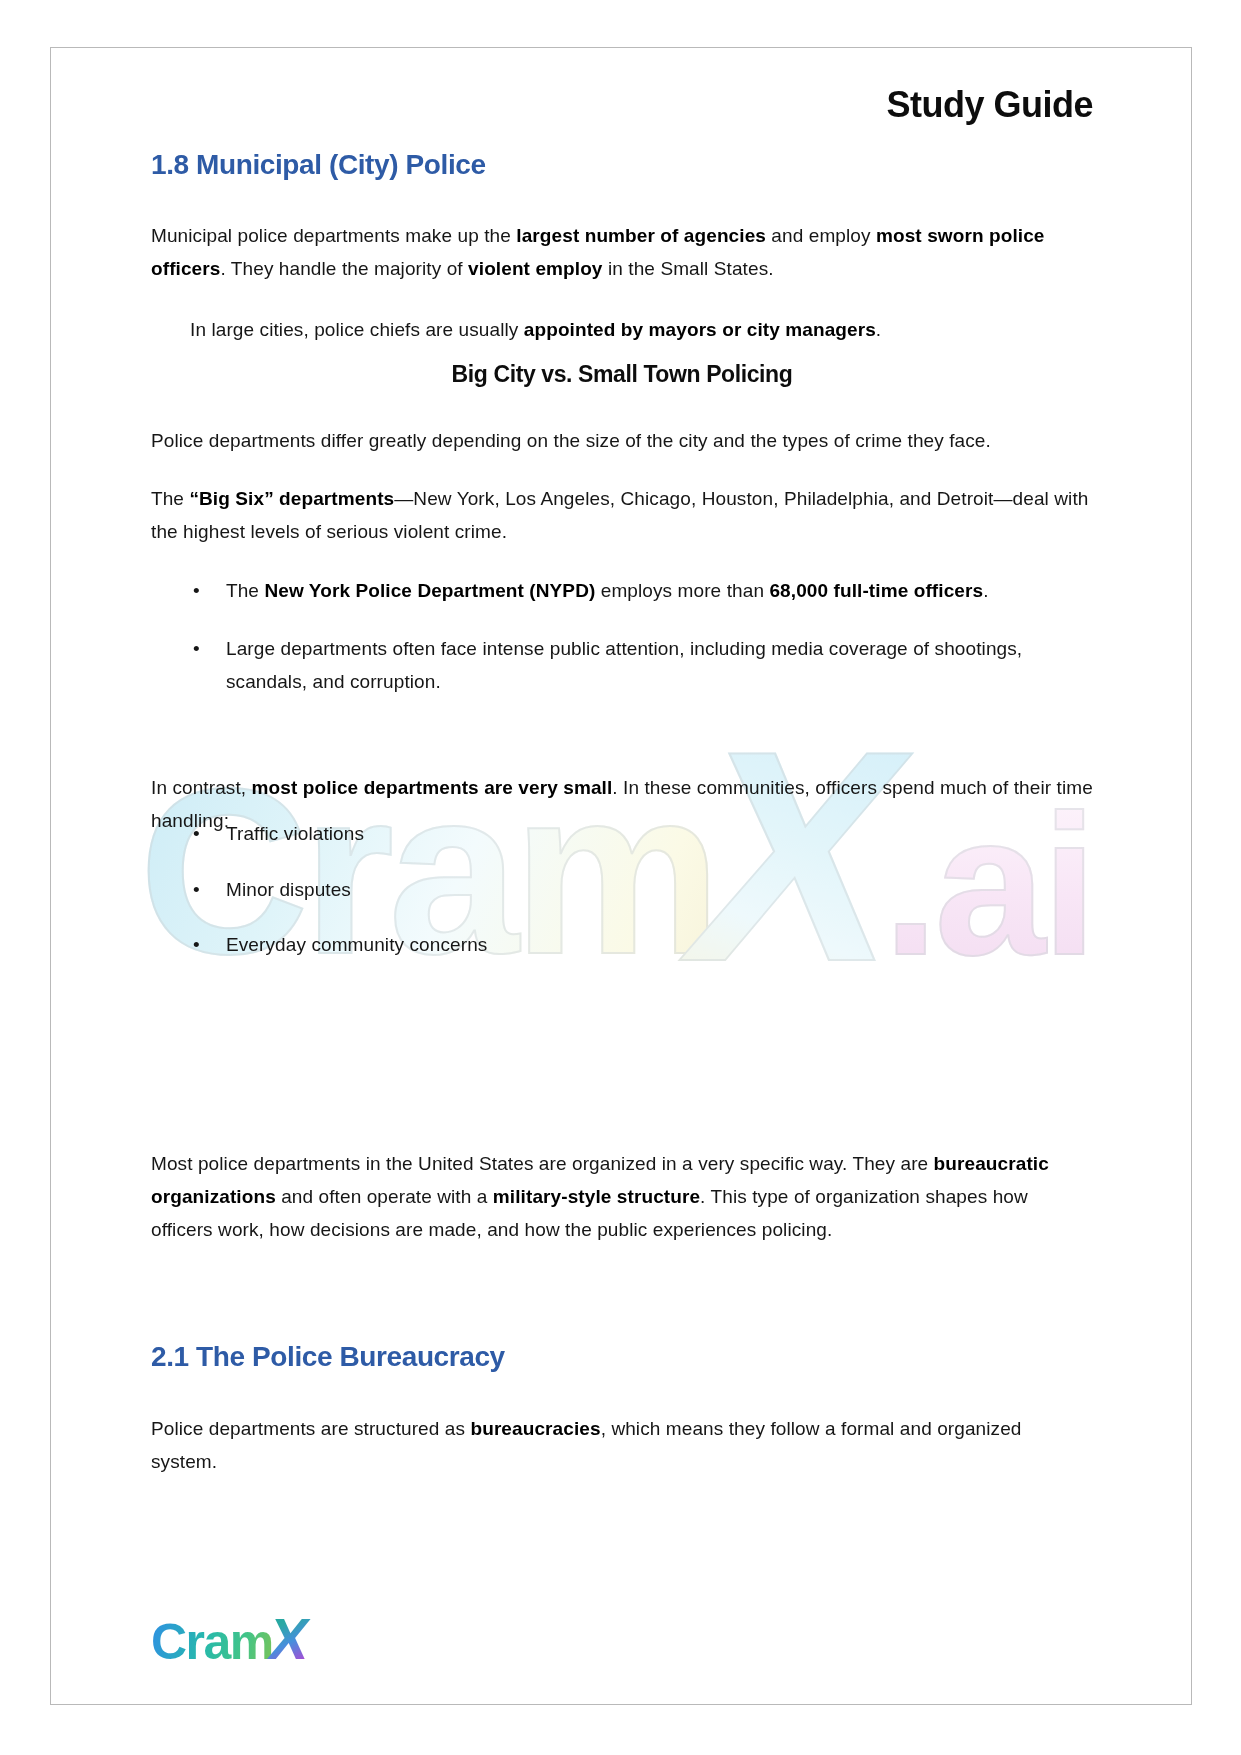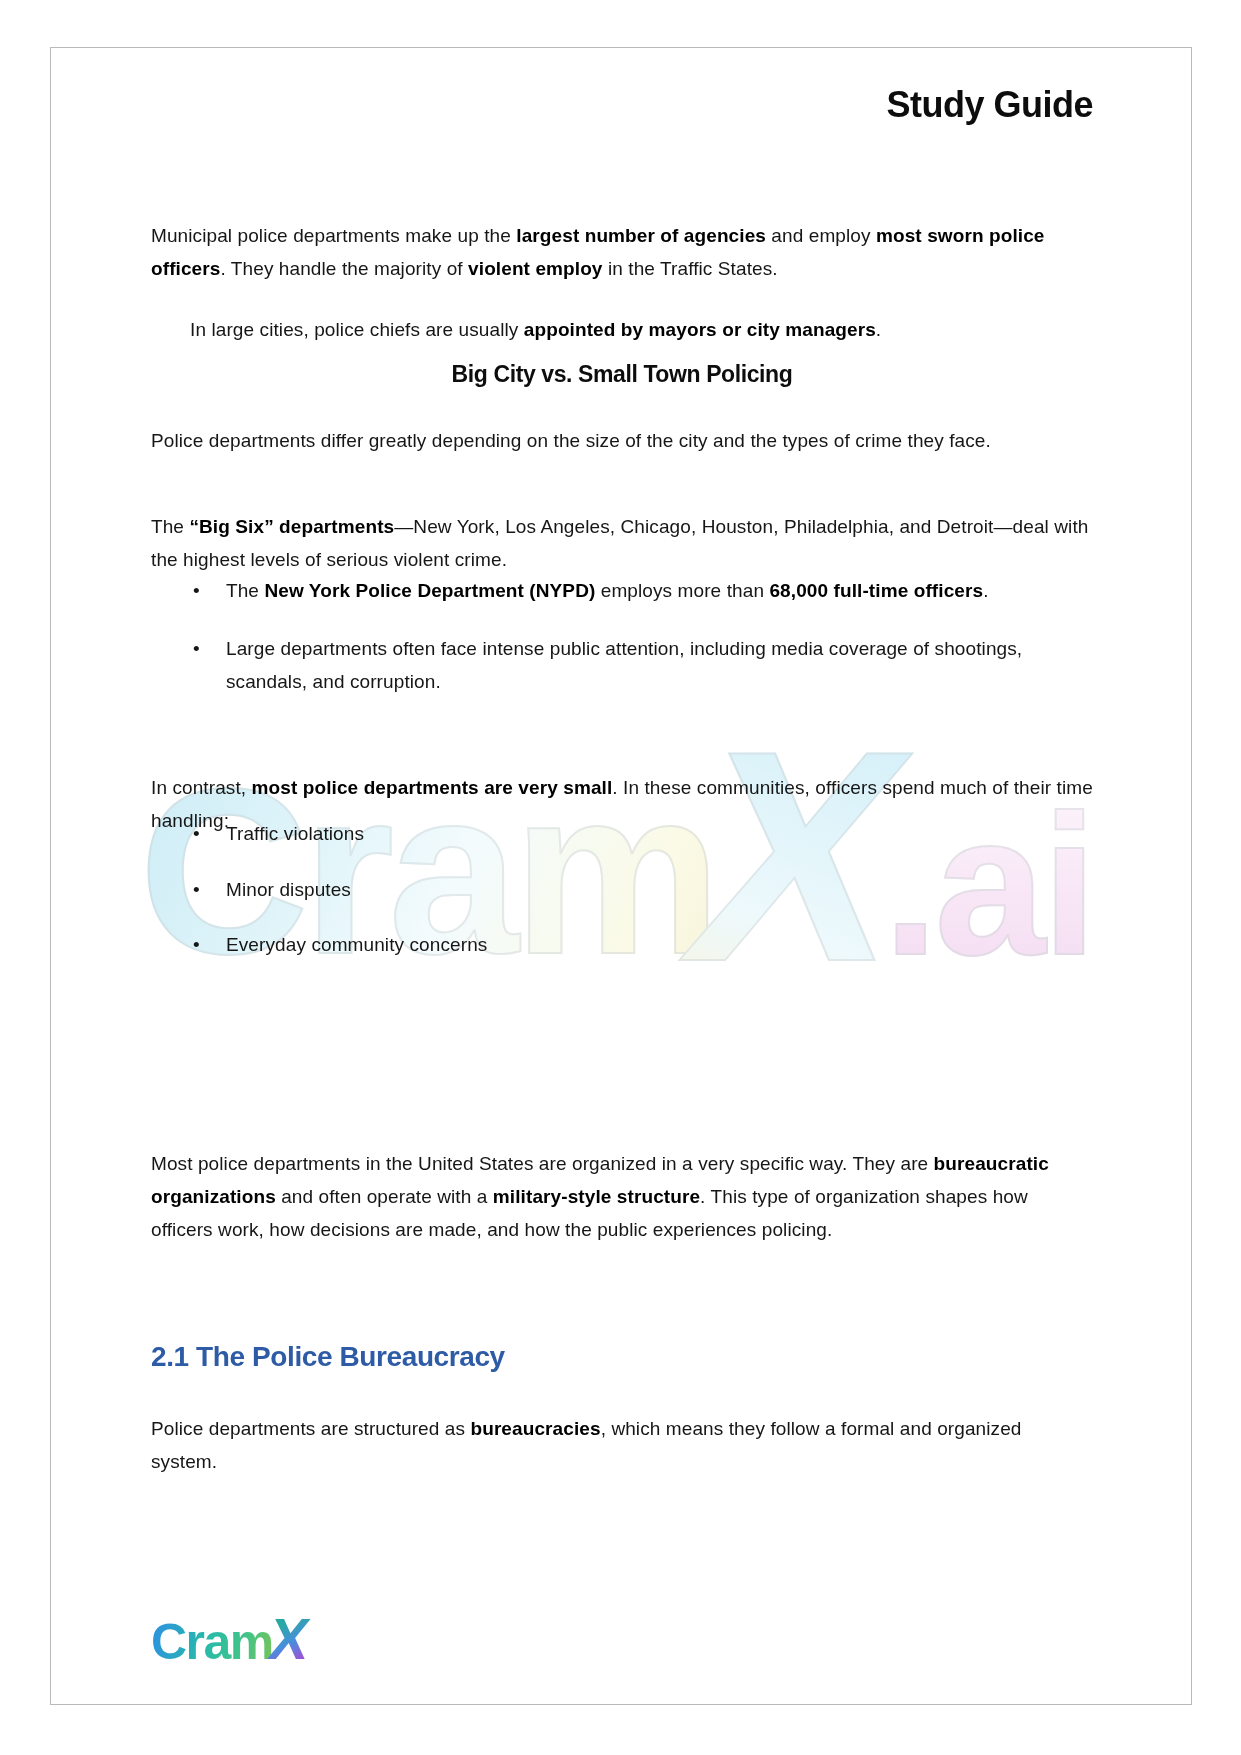--- a/index.html
+++ b/index.html
@@ -105,21 +105,21 @@
     font-size: 19px;
     line-height: 33px;
     color: #161616;
     letter-spacing: 0.1px;
   }
   .body-p b { font-weight: 700; color: #000; }
 
   .p1 { top: 171px; }
   .p2 { top: 265px; margin-left: 39px; }
   .p3 { top: 376px; }
-  .p4 { top: 434px; margin-top: 28px; }
+  .p4 { top: 434px; }
   .p5 { top: 677px; margin-top: 46px; }
   .p6 { top: 1099px; }
   .p7 { top: 1364px; }
 
   
   .bullet { position: absolute; left: 100px; width: 942px; z-index: 1; }
   .bullet .dot {
     position: absolute;
     left: 42px;
     top: 0;
@@ -177,22 +177,23 @@
   <div class="page">
 
     <div class="watermark">
       <span class="wm-cram">Cram</span>
       <span class="wm-x">X</span>
       <span class="wm-ai">.ai</span>
     </div>
 
     <div class="block doc-header">Study Guide</div>
 
-
-    <p class="block body-p p1"><span>Municipal police departments make up the </span><b>largest number of agencies</b><span> and employ </span><b>most sworn police officers</b><span>. They handle the majority of </span><b>violent employ</b><span> in the Traffic States.</span></p>
+    <h1 class="block h-blue h18">1.8 Municipal (City) Police</h1>
+
+    <p class="block body-p p1"><span>Municipal police departments make up the </span><b>largest number of agencies</b><span> and employ </span><b>most sworn police officers</b><span>. They handle the majority of </span><b>violent employ</b><span> in the Small States.</span></p>
 
     <p class="block body-p p2"><span>In large cities, police chiefs are usually </span><b>appointed by mayors or city managers</b><span>.</span></p>
 
     <h2 class="block h-sub">Big City vs. Small Town Policing</h2>
 
     <p class="block body-p p3"><span>Police departments differ greatly depending on the size of the city and the types of crime they face.</span></p>
 
     <p class="block body-p p4"><span>The </span><b>“Big Six” departments</b><span>—New York, Los Angeles, Chicago, Houston, Philadelphia, and Detroit—deal with the highest levels of serious violent crime.</span></p>
 
     <div class="bullet b1">

